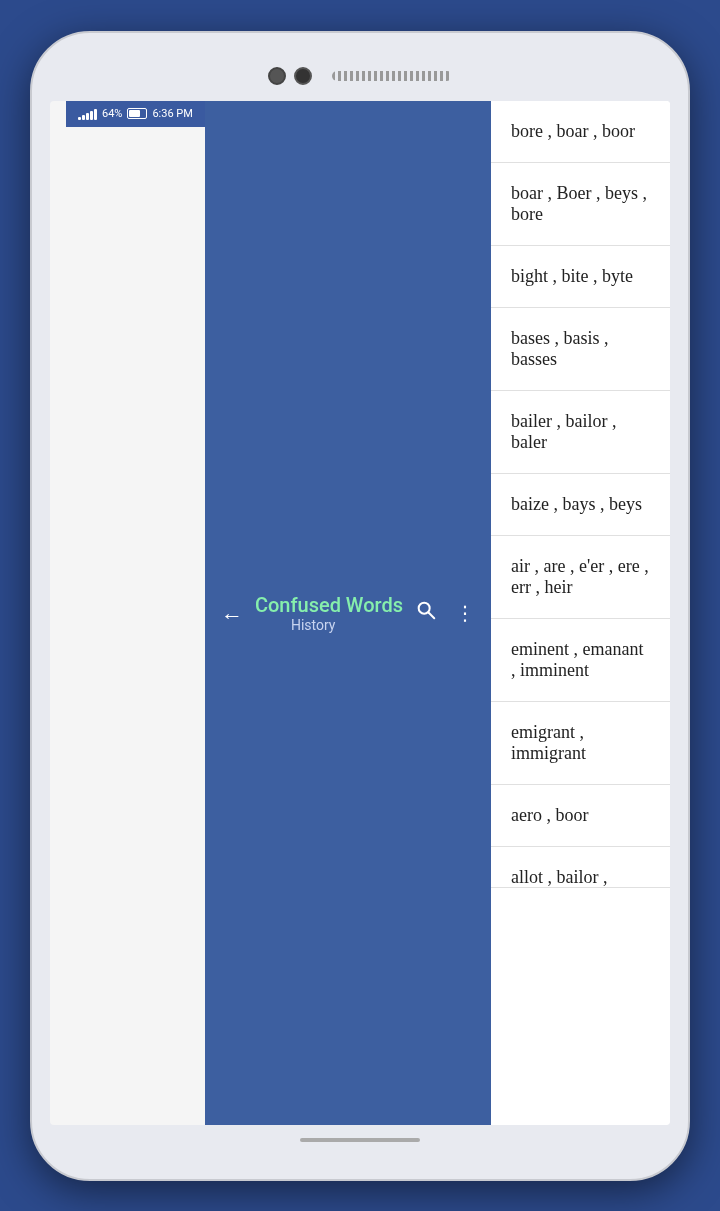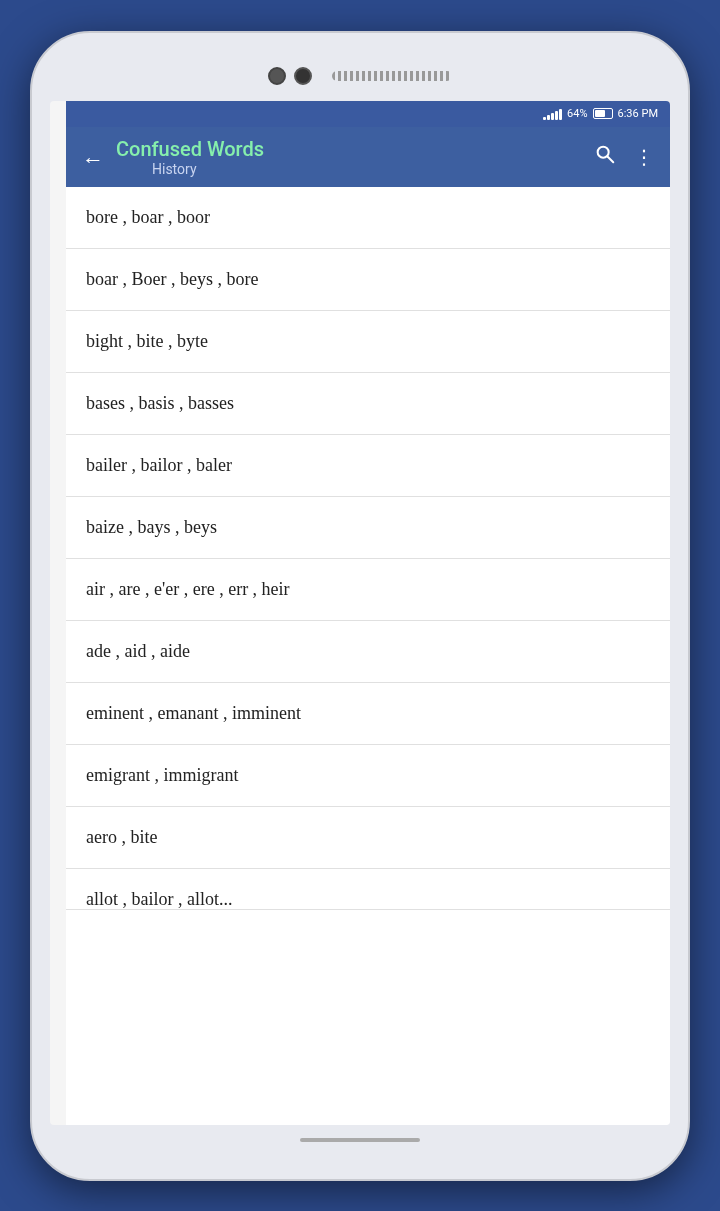--- a/index.html
+++ b/index.html
@@ -65,21 +65,20 @@
       background: repeating-linear-gradient(90deg, #999 0px, #999 3px, transparent 3px, transparent 6px);
       border-radius: 5px;
       margin-left: 12px;
     }
 
     .phone-screen {
       width: 100%;
       flex: 1;
       background: #f5f5f5;
       display: flex;
-      flex-direction: column;
       overflow: hidden;
       border-radius: 4px;
       padding-left: 16px;
     }
 
     
     .status-bar {
       background: #3a5aa0;
       display: flex;
       justify-content: flex-end;
@@ -282,30 +281,27 @@
       <div class="list-item">
         <span>bailer , bailor , baler</span>
       </div>
       <div class="list-item">
         <span>baize , bays , beys</span>
       </div>
       <div class="list-item">
         <span>air , are , e'er , ere , err , heir</span>
       </div>
       <div class="list-item">
-        <span>ade , aid , aide</span>
-      </div>
-      <div class="list-item">
         <span>eminent , emanant , imminent</span>
       </div>
       <div class="list-item">
         <span>emigrant , immigrant</span>
       </div>
       <div class="list-item">
-        <span>aero , bite</span>
+        <span>aero , boor</span>
       </div>
 
       <div class="list-item-partial">
         <span>allot , bailor , allot...</span>
       </div>
 
     </div>
 
   </div>
 

